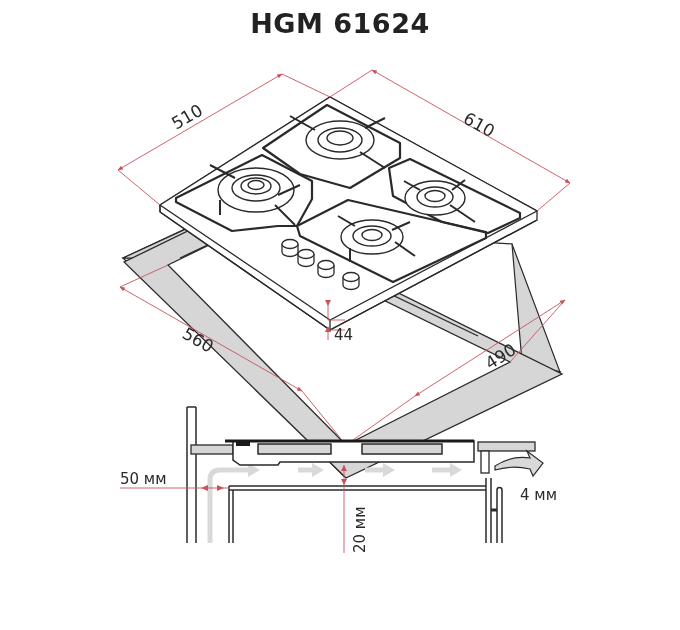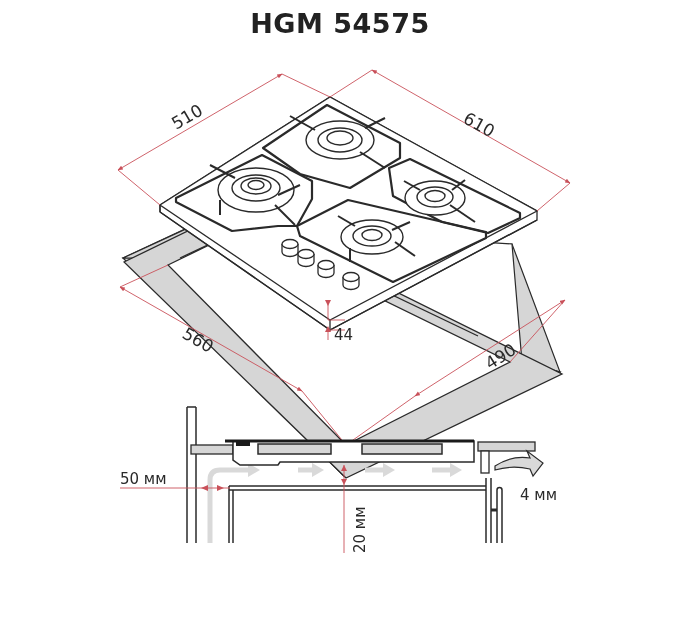--- a/index.html
+++ b/index.html
@@ -9,21 +9,21 @@
       font-family: "DejaVu Sans", sans-serif; font-weight: bold; font-size: 27px; color: #222222;
       letter-spacing: 0.5px;
     }
     svg.drawing { position: absolute; left: 0; top: 0; }
     .dimtext { font-family: "DejaVu Sans", sans-serif; font-size: 17px; fill: #2a2a2a; }
     .dimtext-sm { font-family: "DejaVu Sans", sans-serif; font-size: 15px; fill: #2a2a2a; }
   </style>
 </head>
 <body>
 
-<div class="title">HGM 54575</div>
+<div class="title">HGM 61624</div>
 
 <svg class="drawing" width="680" height="630" viewBox="0 0 680 630" xmlns="http://www.w3.org/2000/svg">
   <defs>
     <marker id="arrR" viewBox="0 0 10 10" refX="9" refY="5" markerWidth="6" markerHeight="6" orient="auto-start-reverse">
       <path d="M0,1 L10,5 L0,9 z" fill="#c9515a"></path>
     </marker>
   </defs>
 
   <g>
 

